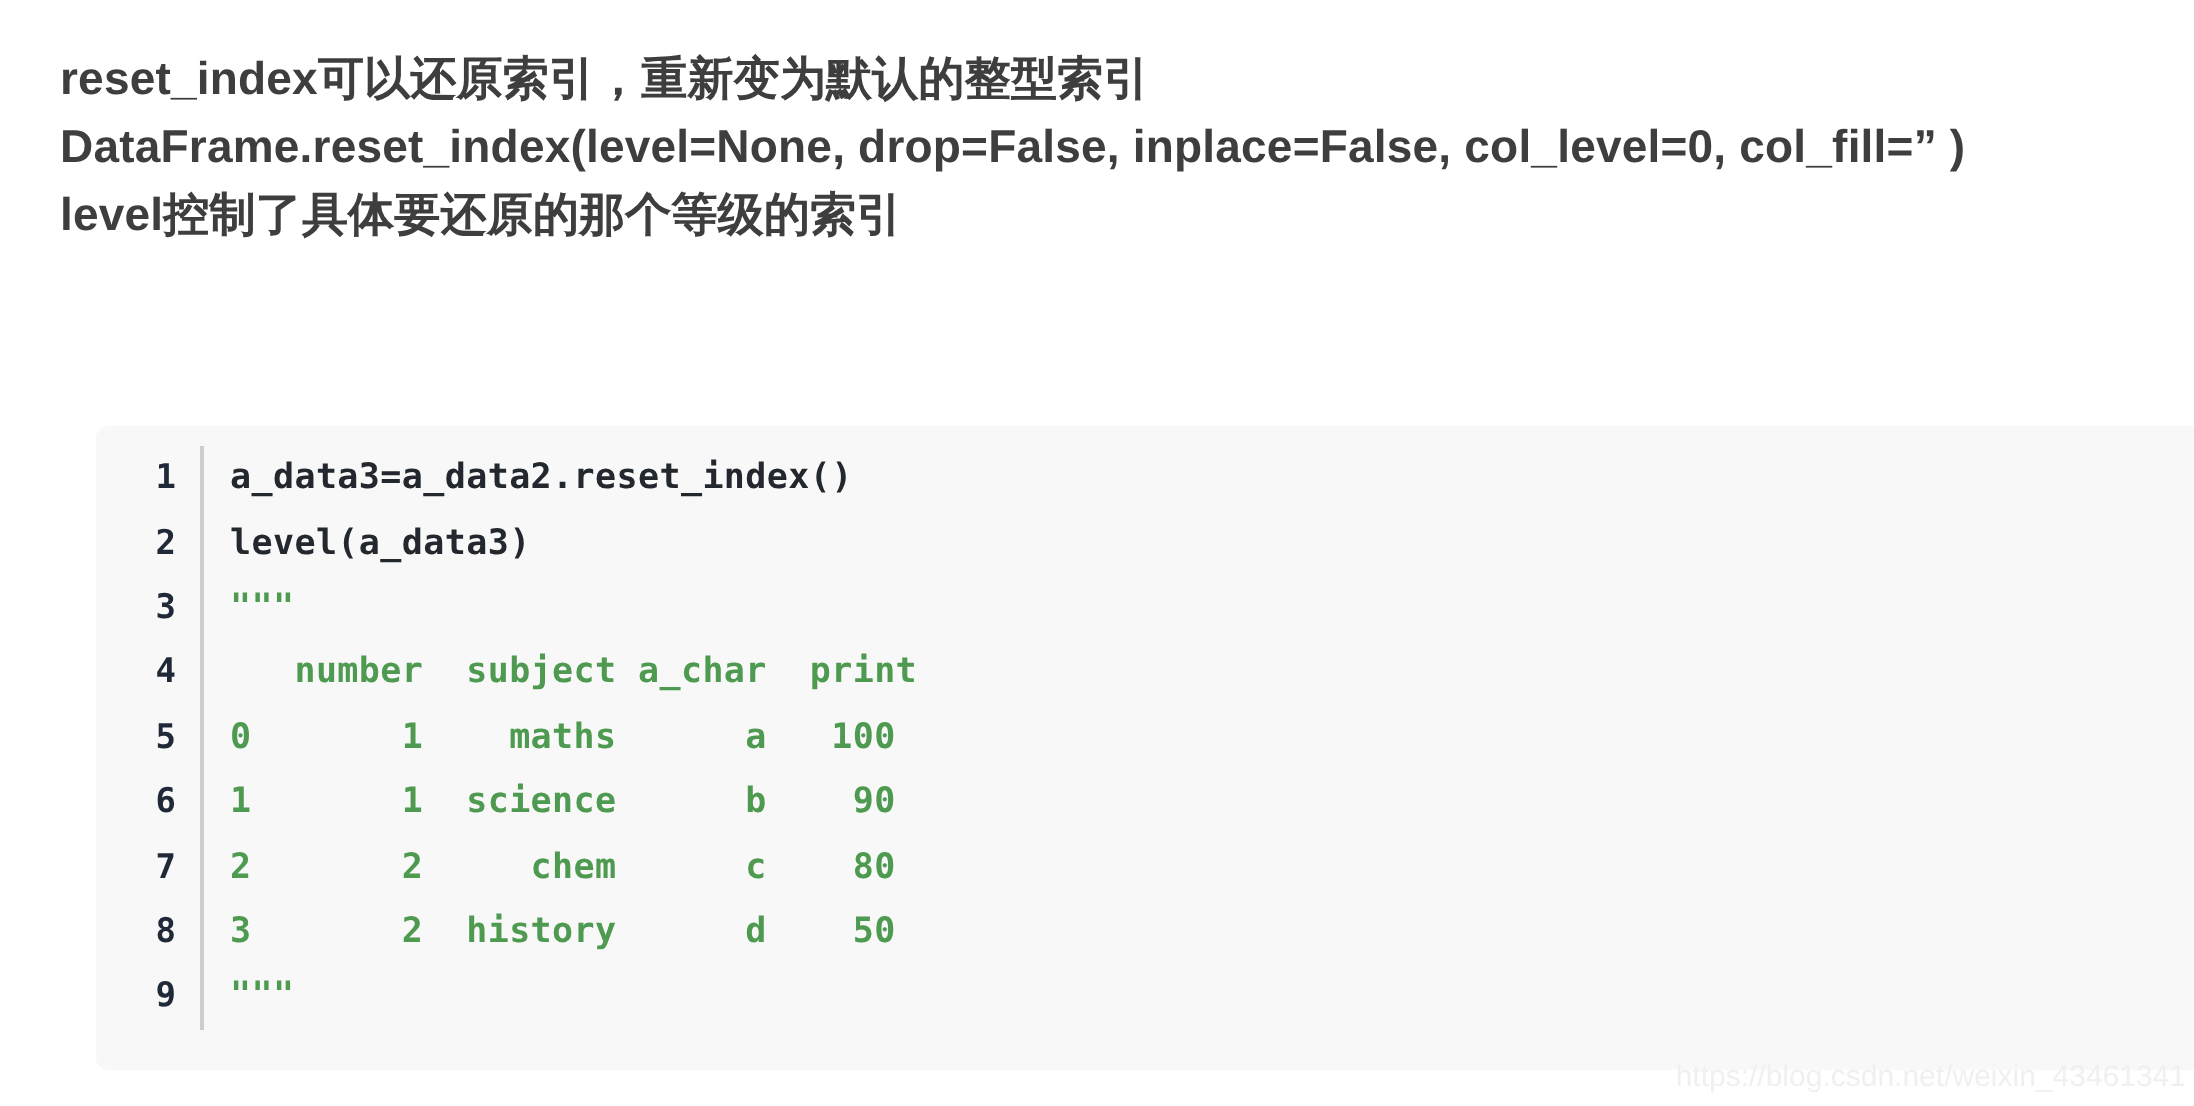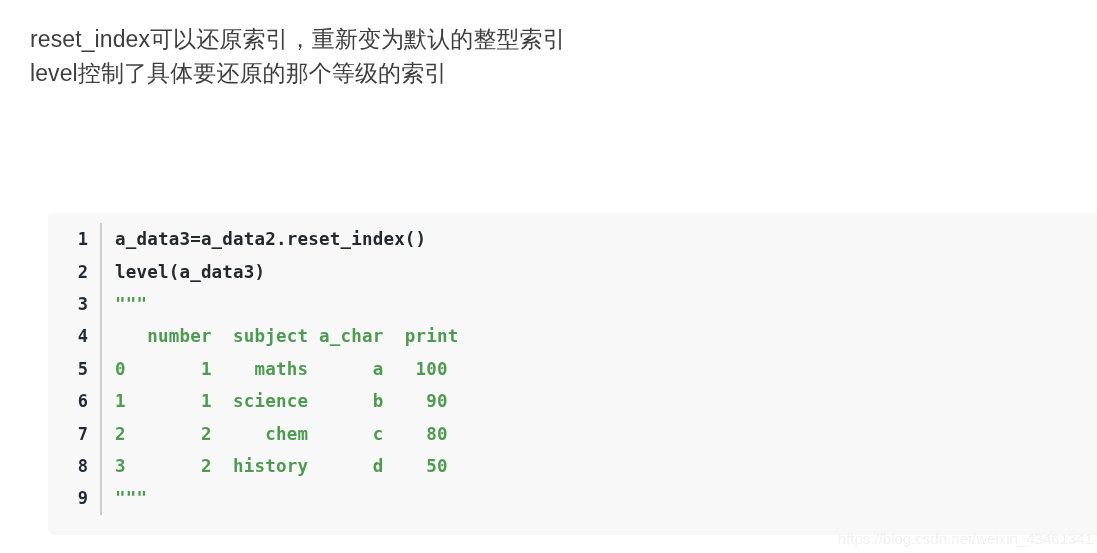--- a/index.html
+++ b/index.html
@@ -22,20 +22,21 @@
     left: 30px;
     top: 22px;
     width: 1040px;
   }
   .prose-line {
     color: #3e3e3e;
     font-size: 23px;
     line-height: 34px;
     white-space: pre;
     letter-spacing: 0.1px;
+    font-weight: bold;
   }
 
   
   #code-card {
     position: absolute;
     left: 48px;
     top: 213px;
     width: 1049px;
     height: 322px;
     background: #f8f8f8;
@@ -84,20 +85,21 @@
     font-family: "Liberation Sans", sans-serif;
     white-space: nowrap;
     user-select: none;
   }
 </style>
 </head>
 <body>
 
 <div id="prose">
   <div class="prose-line">reset_index可以还原索引，重新变为默认的整型索引</div>
+  <div class="prose-line">DataFrame.reset_index(level=None, drop=False, inplace=False, col_level=0, col_fill=” )</div>
   <div class="prose-line">level控制了具体要还原的那个等级的索引</div>
 </div>
 
 <div id="code-card">
   <table id="code-table">
     <tbody>
       <tr>
         <td class="gutter-cell">1</td>
         <td class="code-cell tok-plain">a_data3=a_data2.reset_index()</td>
       </tr>

